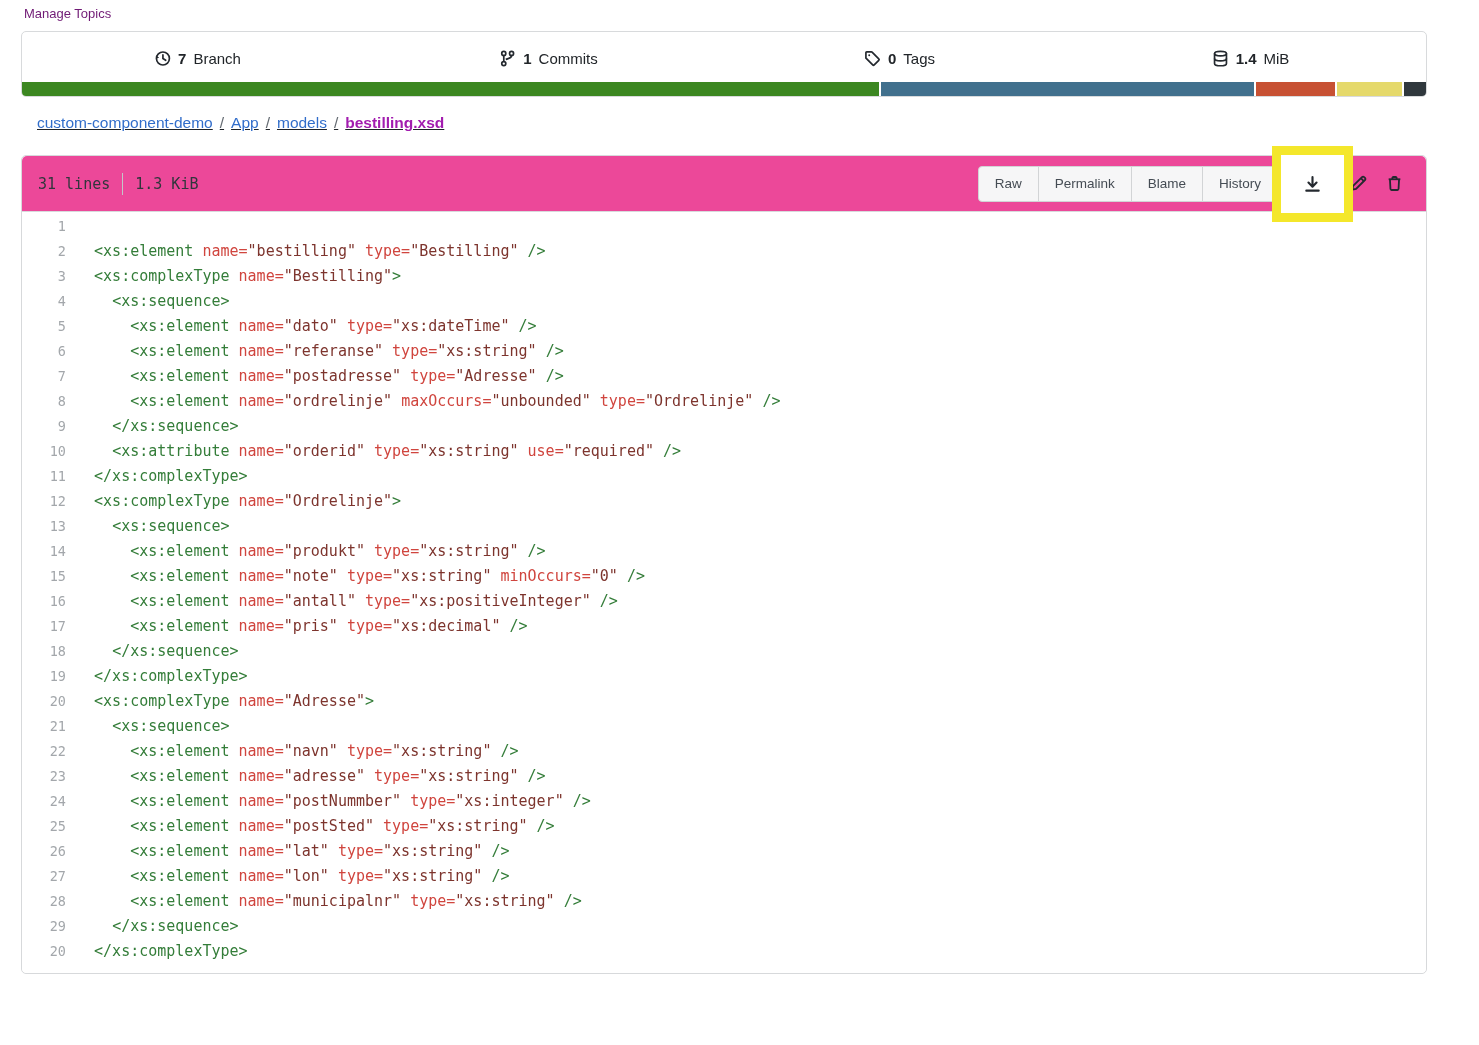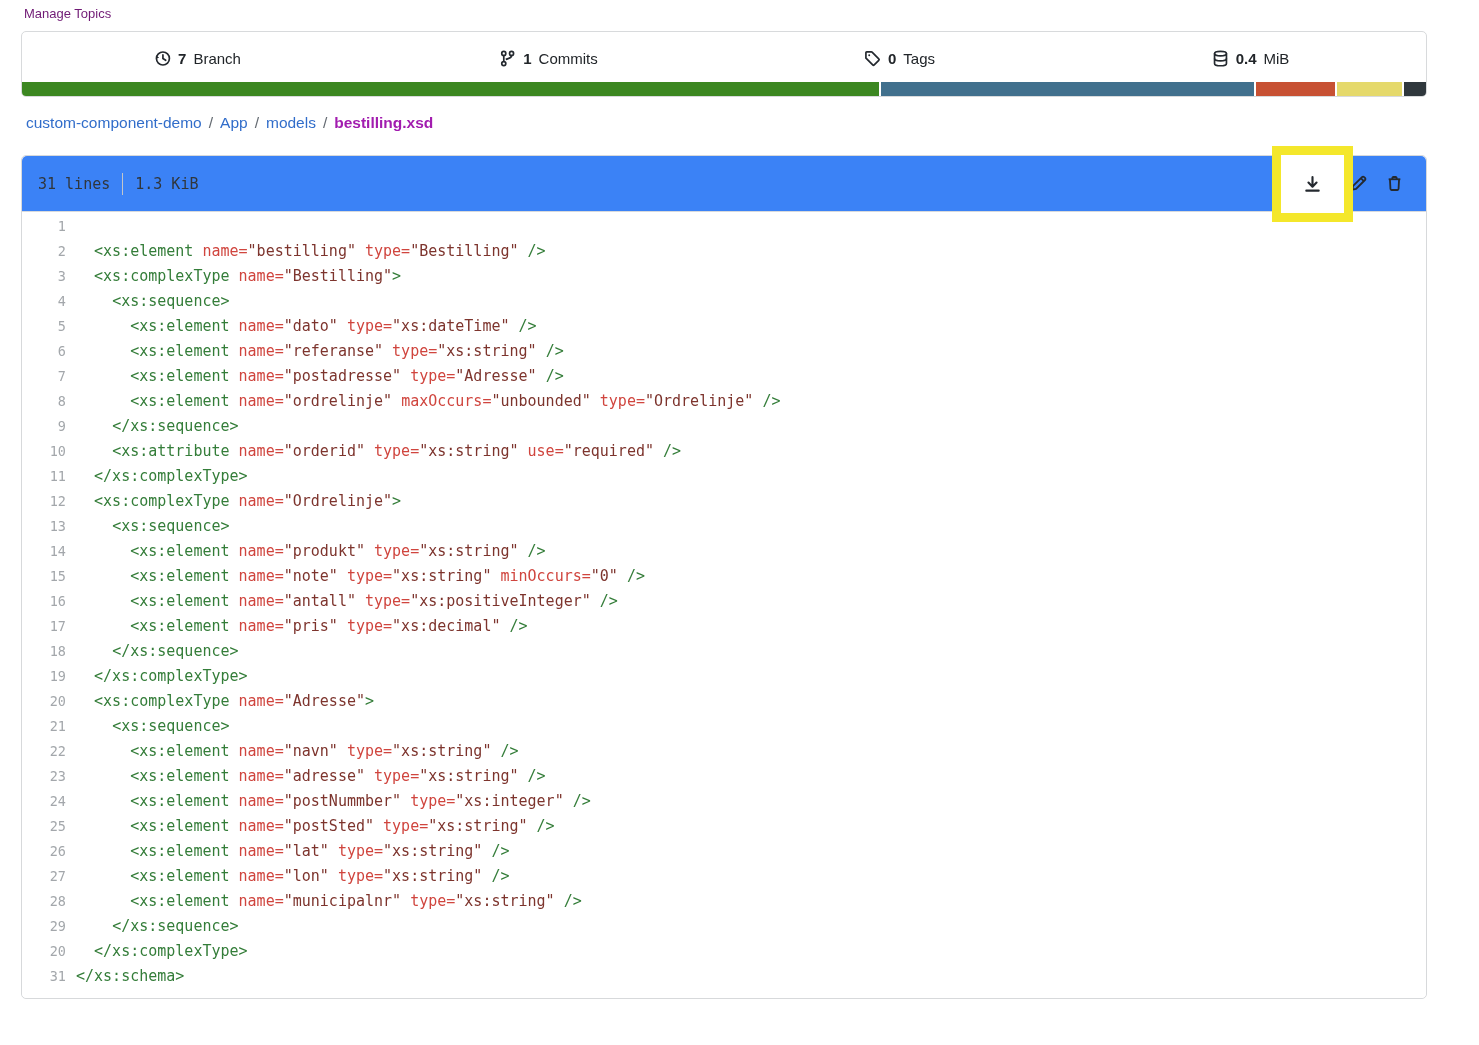--- a/index.html
+++ b/index.html
@@ -37,32 +37,32 @@
   
   .branch-row { position:absolute; left:21px; top:105px; width:1406px; height:36px; display:flex; align-items:center; }
   .branch-btn {
     display:inline-flex; align-items:center; gap:8px; height:36px; padding:0 14px;
     background:#f6f6f7; border:1px solid #d7d9db; border-radius:5px;
     font-family:"Liberation Sans", sans-serif; font-size:14.5px; color:#212529; cursor:pointer;
   }
   .branch-btn svg { width:15px; height:15px; stroke:#24292f; fill:none; stroke-width:1.6; }
   .branch-btn b { font-weight:700; }
   .branch-btn .caret { font-size:10px; color:#7a7f85; margin-left:2px; }
-  .breadcrumb { margin-left:5px; font-size:15.5px; display:flex; align-items:flex-start; gap:7px; }
+  .breadcrumb { margin-left:16px; font-size:15.5px; display:flex; align-items:flex-start; gap:7px;text-decoration:underline; }
   .breadcrumb a { color:#316dca; text-decoration:none; cursor:pointer; }
   .breadcrumb .sep { color:#646a71; }
   .breadcrumb .file { font-weight:700; color:#a21caf; }
 
   
   .file-box {
     position:absolute; left:21px; top:155px; width:1406px;
     border:1px solid #d7d9db; border-radius:5px; background:#fff;
   }
   .file-header {
-    height:56px; background:#3b82f6; border-bottom:1px solid #d8dadc;
+    height:56px; background:#ec4899; border-bottom:1px solid #d8dadc;
     border-radius:5px 5px 0 0;
     display:flex; align-items:center; justify-content:space-between; padding:0 16px;
   }
   .file-info {
     display:flex; align-items:center; gap:12px;
     font-family:"DejaVu Sans Mono", monospace; font-size:15px; color:#30363c;
   }
   .file-info .vdiv { width:1px; height:22px; background:#c3c6c9; }
   .actions { display:flex; align-items:center; height:36px; }
   .btn-group { display:flex; }
@@ -141,21 +141,21 @@
         </svg>
         <b>0</b>
         <span>Tags</span>
       </a>
       <a class="stat">
         <svg viewBox="0 0 16 16">
           <ellipse cx="8" cy="3.4" rx="5.6" ry="2.2"></ellipse>
           <path d="M2.4 3.4 v4.6 c0 1.2 2.5 2.2 5.6 2.2 s5.6-1 5.6-2.2 V3.4"></path>
           <path d="M2.4 8 v4.6 c0 1.2 2.5 2.2 5.6 2.2 s5.6-1 5.6-2.2 V8"></path>
         </svg>
-        <b>0.4</b>
+        <b>1.4</b>
         <span>MiB</span>
       </a>
     </div>
     <div class="lang-bar">
         <span class="seg" style="width: 61.4%; background: rgb(60, 135, 33);"></span>
         <span class="seg" style="width: 26.7%; background: rgb(65, 112, 141);"></span>
         <span class="seg" style="width: 5.7%; background: rgb(199, 81, 51);"></span>
         <span class="seg" style="width: 4.6%; background: rgb(229, 217, 107);"></span>
         <span class="seg" style="width: 1.6%; background: rgb(48, 56, 61);"></span>
       </div>
@@ -174,20 +174,26 @@
   </div>
 
   <div class="file-box">
     <div class="file-header">
       <div class="file-info">
         <span>31 lines</span>
         <span class="vdiv"></span>
         <span>1.3 KiB</span>
       </div>
       <div class="actions">
+        <div class="btn-group">
+          <button>Raw</button>
+          <button>Permalink</button>
+          <button>Blame</button>
+          <button>History</button>
+        </div>
         <div class="dl-slot"></div>
         <button class="icon-btn">
           <svg viewBox="0 0 16 16">
             <path d="M11.3 1.9 a1.4 1.4 0 0 1 2 0 l0.8 0.8 a1.4 1.4 0 0 1 0 2 L5.7 13.1 2.2 13.8 2.9 10.3z"></path>
             <path d="M10.2 3 l2.8 2.8"></path>
           </svg>
         </button>
         <button class="icon-btn">
           <svg viewBox="0 0 16 16">
             <path d="M2.5 4h11"></path>
@@ -221,21 +227,20 @@
         <div class="line"><span class="ln">21</span><span class="lc"><span class="tok-p">    </span><span class="tok-t">&lt;xs:sequence&gt;</span></span></div>
         <div class="line"><span class="ln">22</span><span class="lc"><span class="tok-p">      </span><span class="tok-t">&lt;xs:element</span><span class="tok-p"> </span><span class="tok-a">name=</span><span class="tok-v">"navn"</span><span class="tok-p"> </span><span class="tok-a">type=</span><span class="tok-v">"xs:string"</span><span class="tok-p"> </span><span class="tok-t">/&gt;</span></span></div>
         <div class="line"><span class="ln">23</span><span class="lc"><span class="tok-p">      </span><span class="tok-t">&lt;xs:element</span><span class="tok-p"> </span><span class="tok-a">name=</span><span class="tok-v">"adresse"</span><span class="tok-p"> </span><span class="tok-a">type=</span><span class="tok-v">"xs:string"</span><span class="tok-p"> </span><span class="tok-t">/&gt;</span></span></div>
         <div class="line"><span class="ln">24</span><span class="lc"><span class="tok-p">      </span><span class="tok-t">&lt;xs:element</span><span class="tok-p"> </span><span class="tok-a">name=</span><span class="tok-v">"postNummber"</span><span class="tok-p"> </span><span class="tok-a">type=</span><span class="tok-v">"xs:integer"</span><span class="tok-p"> </span><span class="tok-t">/&gt;</span></span></div>
         <div class="line"><span class="ln">25</span><span class="lc"><span class="tok-p">      </span><span class="tok-t">&lt;xs:element</span><span class="tok-p"> </span><span class="tok-a">name=</span><span class="tok-v">"postSted"</span><span class="tok-p"> </span><span class="tok-a">type=</span><span class="tok-v">"xs:string"</span><span class="tok-p"> </span><span class="tok-t">/&gt;</span></span></div>
         <div class="line"><span class="ln">26</span><span class="lc"><span class="tok-p">      </span><span class="tok-t">&lt;xs:element</span><span class="tok-p"> </span><span class="tok-a">name=</span><span class="tok-v">"lat"</span><span class="tok-p"> </span><span class="tok-a">type=</span><span class="tok-v">"xs:string"</span><span class="tok-p"> </span><span class="tok-t">/&gt;</span></span></div>
         <div class="line"><span class="ln">27</span><span class="lc"><span class="tok-p">      </span><span class="tok-t">&lt;xs:element</span><span class="tok-p"> </span><span class="tok-a">name=</span><span class="tok-v">"lon"</span><span class="tok-p"> </span><span class="tok-a">type=</span><span class="tok-v">"xs:string"</span><span class="tok-p"> </span><span class="tok-t">/&gt;</span></span></div>
         <div class="line"><span class="ln">28</span><span class="lc"><span class="tok-p">      </span><span class="tok-t">&lt;xs:element</span><span class="tok-p"> </span><span class="tok-a">name=</span><span class="tok-v">"municipalnr"</span><span class="tok-p"> </span><span class="tok-a">type=</span><span class="tok-v">"xs:string"</span><span class="tok-p"> </span><span class="tok-t">/&gt;</span></span></div>
         <div class="line"><span class="ln">29</span><span class="lc"><span class="tok-p">    </span><span class="tok-t">&lt;/xs:sequence&gt;</span></span></div>
         <div class="line"><span class="ln">20</span><span class="lc"><span class="tok-p">  </span><span class="tok-t">&lt;/xs:complexType&gt;</span></span></div>
-        <div class="line"><span class="ln">31</span><span class="lc"><span class="tok-t">&lt;/xs:schema&gt;</span></span></div>
       </div>
   </div>
 
   <button class="download-btn">
     <svg viewBox="0 0 16 16">
       <path d="M8 1.8 V9.6 M4.6 6.4 8 9.8 11.4 6.4" stroke-linecap="round" stroke-linejoin="round"></path>
       <path d="M2.8 13.2 h10.4" stroke-linecap="round"></path>
     </svg>
   </button>
   <div class="highlight-box"></div>

